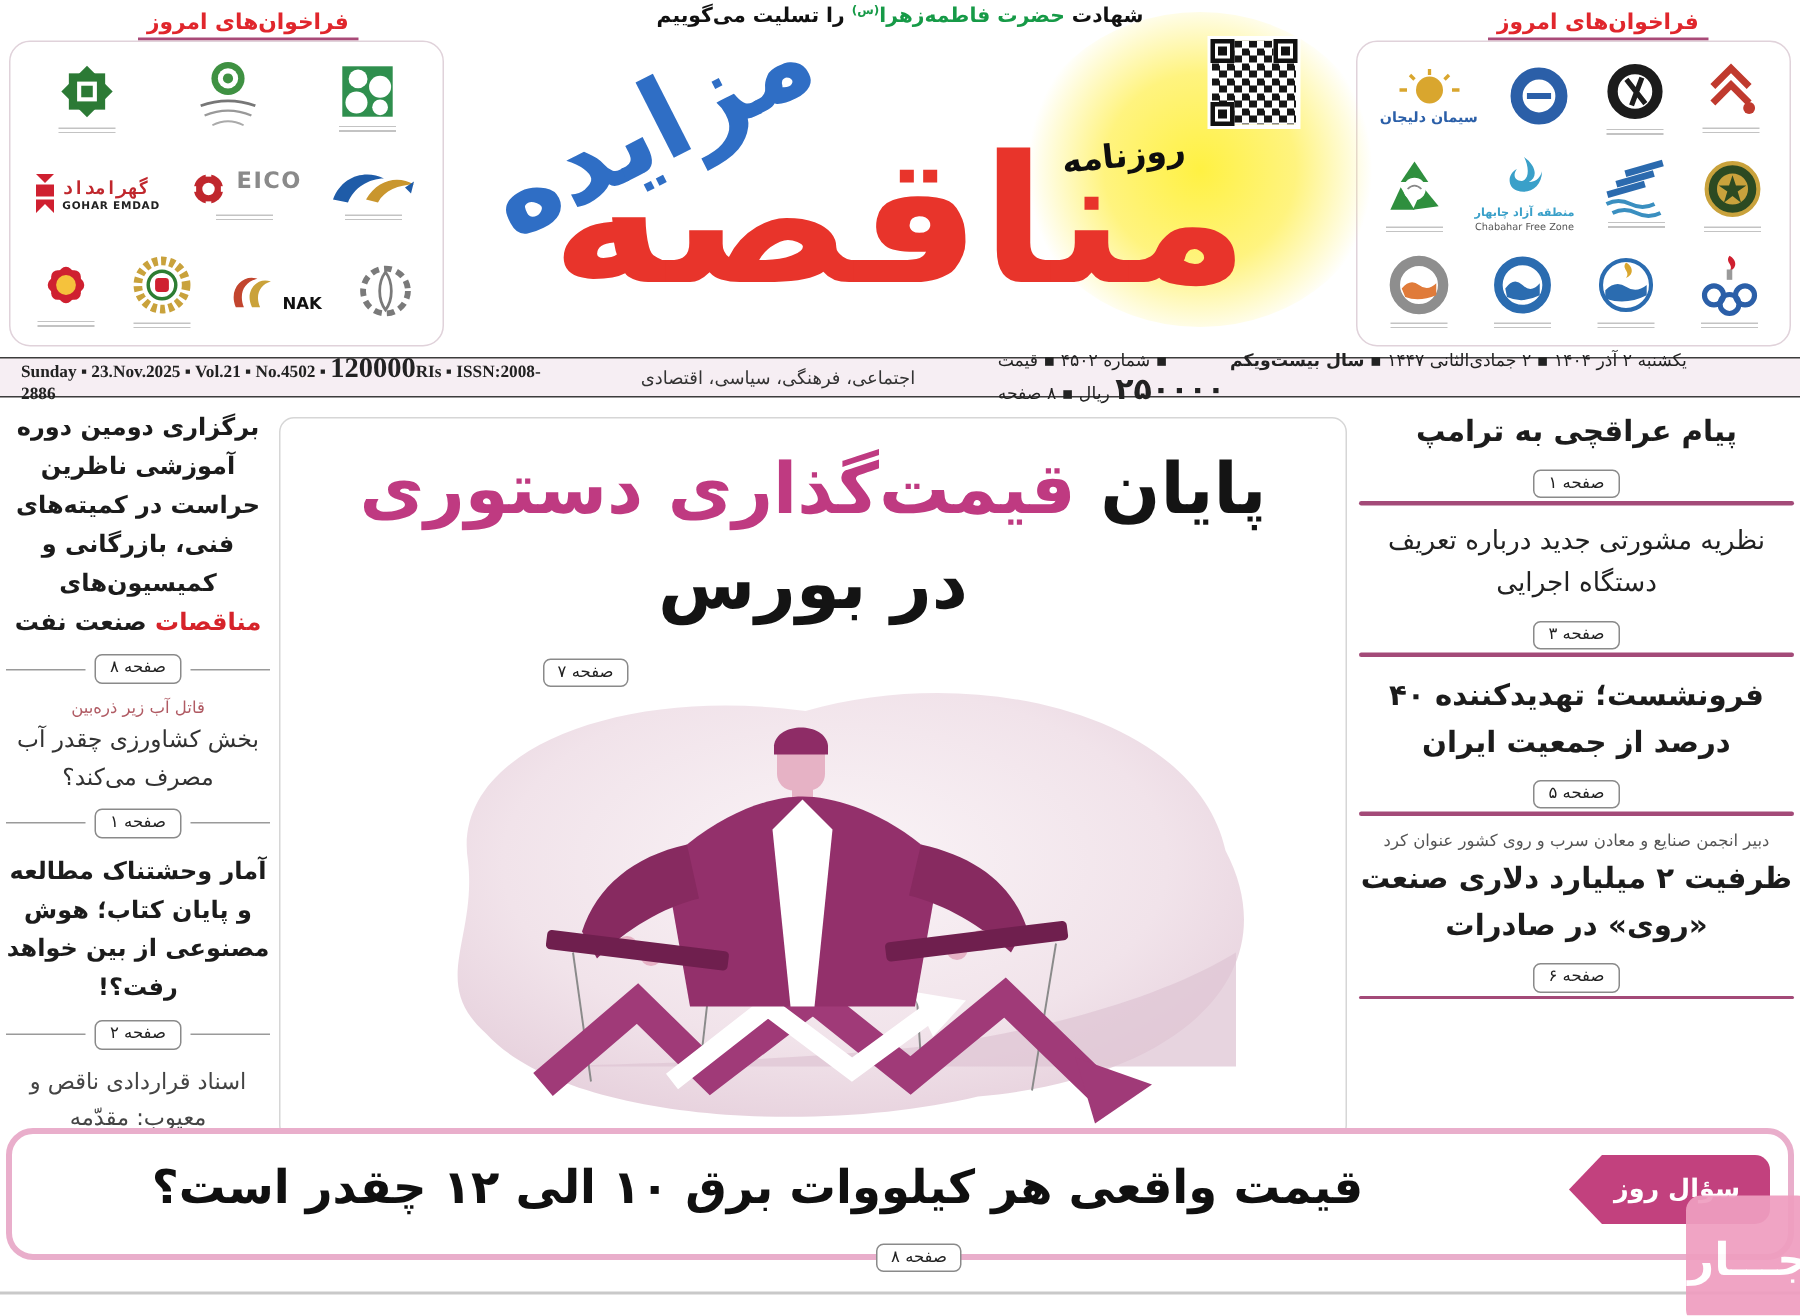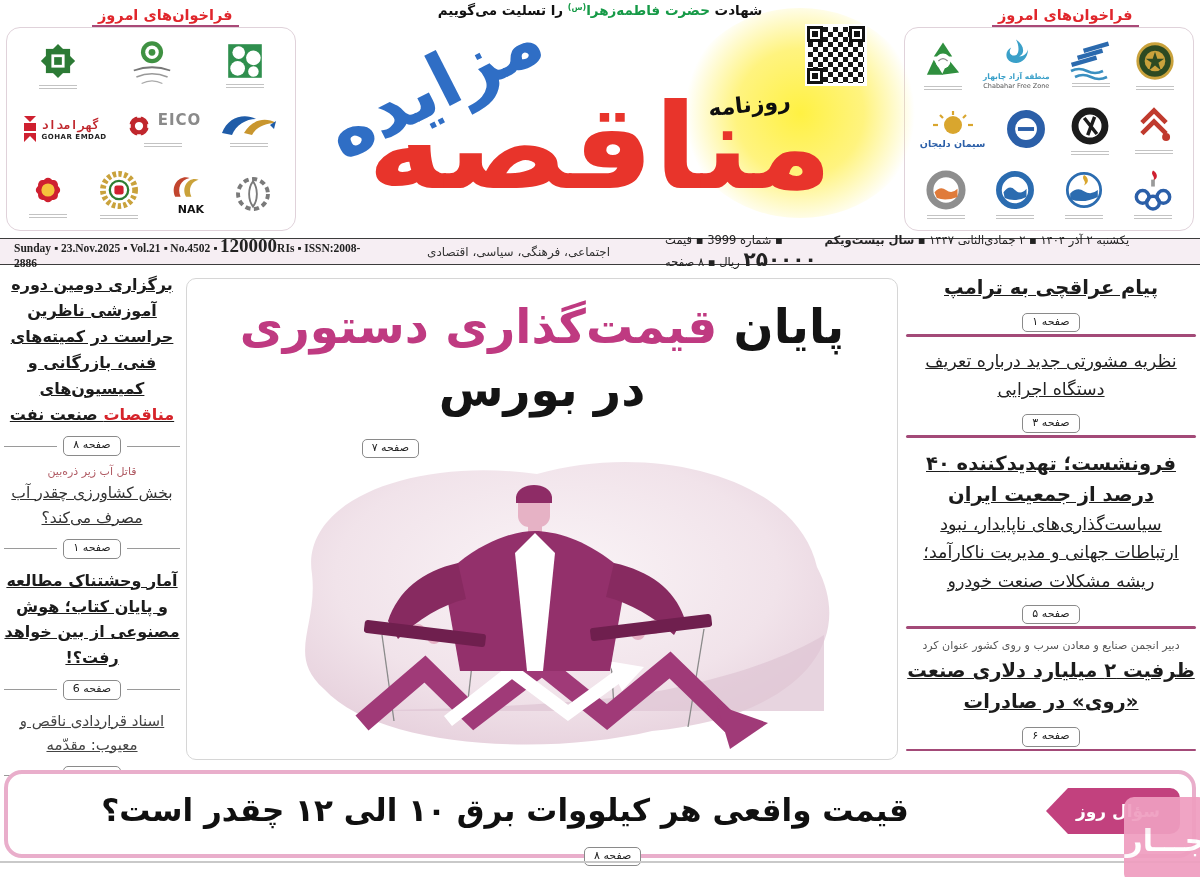--- a/index.html
+++ b/index.html
@@ -48,21 +48,21 @@
     font-size:11.5px;color:#222;}
   .dl-en .big{font-size:19px;}
   .dl-genres{flex:.9;text-align:center;font-size:12px;color:#333;direction:rtl;}
   .dl-fa{flex:1.6;direction:rtl;text-align:left;font-size:11.5px;color:#222;}
   .dl-fa .yr{font-weight:900;margin-left:38px;}
   .dl-fa .big{font-size:20px;font-weight:900;text-align:right;}
   
   .col{position:absolute;top:272px;direction:rtl;text-align:center;}
   .col-left{left:2px;width:180px;}
   .col-right{left:906px;width:290px;}
-  .art-title{color:#1c1c1c;text-decoration:underline;}
+  .art-title{color:#1c1c1c;}
   .hl{color:#d6232a;}
   .kicker{font-size:11px;color:#b05a63;margin-bottom:3px;}
   .kicker2{font-size:11px;color:#555;margin-bottom:3px;}
   .pbadge{display:inline-block;background:#fff;border:1.2px solid #8a8a8a;border-radius:5px;
     padding:1px 9px 2px;font-size:11px;color:#222;line-height:1.3;white-space:nowrap;}
   .l-sep{display:flex;align-items:center;gap:6px;margin:9px 2px;}
   .l-sep::before,.l-sep::after{content:"";flex:1;border-top:1.4px solid #9a9a9a;}
   .r-sep{margin:7px 0 10px;}
   .r-line{height:2.6px;background:#a34a78;margin-top:2px;border-radius:2px;}
   .lt1{font-size:16px;font-weight:800;line-height:1.62;}
@@ -73,21 +73,21 @@
   .rt-n{font-size:17.5px;font-weight:500;line-height:1.62;color:#222;}
   
   .main-box{position:absolute;left:186px;top:278px;width:712px;height:482px;border:1.5px solid #d6d6d6;
     border-radius:10px;background:#fff;box-sizing:border-box;direction:rtl;}
   .main-headline{margin-top:16px;text-align:center;font-weight:900;color:#141414;
     font-size:47px;line-height:1.35;}
   .main-headline .mg{color:#bf3a81;}
   .page7-wrap{text-align:right;padding-right:478px;margin-top:14px;}
   .illus-wrap{position:absolute;left:50%;bottom:4px;transform:translateX(-50%);}
   
-  .banner{position:absolute;left:4px;top:770px;width:1192px;height:88px;border:4.5px solid #e9aecb;
+  .banner{position:absolute;left:4px;top:752px;width:1192px;height:88px;border:4.5px solid #e9aecb;
     border-radius:18px;box-sizing:border-box;background:#fff;direction:rtl;}
   .banner-title{position:absolute;left:0;right:190px;top:0;bottom:8px;display:flex;align-items:center;
     justify-content:center;font-size:31px;font-weight:900;color:#101010;}
   .qbadge{position:absolute;right:12px;top:14px;height:46px;line-height:46px;background:#c2417e;
     color:#fff;font-size:17px;font-weight:bold;border-radius:10px;padding:0 20px 0 30px;
     clip-path:polygon(100% 0,100% 100%,22px 100%,0 50%,22px 0);}
   .banner .pbadge{position:absolute;left:calc(50% - 16px);bottom:-12px;background:#fff;}
   .watermark{position:absolute;right:-8px;bottom:-6px;width:84px;height:86px;background:#ef9ec0;
     opacity:.93;border-radius:10px;z-index:9;display:flex;align-items:center;justify-content:center;
     color:#fff;font-size:30px;font-weight:900;direction:rtl;}
@@ -179,80 +179,39 @@
       </div>
       <div class="tile">
         <svg width="46" height="46" viewBox="0 0 40 40">
             <circle cx="20" cy="20" r="14" fill="none" stroke="#c9a23c" stroke-width="5" stroke-dasharray="3 2"></circle>
             <circle cx="20" cy="20" r="8" fill="#fff" stroke="#2e7d32" stroke-width="2"></circle>
             <rect x="16" y="16" width="8" height="8" rx="2" fill="#cf2030"></rect>
           </svg>
         <div class="cap-lines"></div>
       </div>
       <div class="tile">
-        <div style="display:flex;align-items:flex-end;gap:2px;flex-direction:column;">
+        <div style="display:flex;align-items:flex-end;gap:2px;">
           <svg width="36" height="30" viewBox="0 0 40 30">
               <path d="M8 27 C2 13 14 2 24 6 C14 8 10 17 14 27 Z" fill="#c2452e"></path>
               <path d="M20 27 C14 15 24 4 34 8 C26 10 22 18 26 27 Z" fill="#caa23a"></path>
             </svg>
           <span class="nak-txt">NAK</span>
         </div>
       </div>
       <div class="tile">
         <svg width="46" height="46" viewBox="0 0 40 40">
             <circle cx="20" cy="20" r="13" fill="none" stroke="#7a7a7a" stroke-width="3.4" stroke-dasharray="4.5 3"></circle>
             <path d="M20 9 C15.5 15 15.5 25 20 31 C24.5 25 24.5 15 20 9 Z" fill="none" stroke="#7a7a7a" stroke-width="1.6"></path>
           </svg>
       </div>
     </div>
   </div>
 
   <div class="panel-label" style="left:992px;">فراخوان‌های امروز</div>
   <div class="panel" style="left:904px;">
-    <div class="prow">
-      <div class="tile">
-        <svg width="46" height="46" viewBox="0 0 40 40">
-            <g fill="#2f8f3e">
-              <path d="M20 4 L28 16 L12 16 Z"></path>
-              <path d="M6 32 L12 19 L20 32 Z"></path>
-              <path d="M25 19 L34 30 L19 32 Z"></path>
-            </g>
-            <circle cx="20" cy="20" r="6.5" fill="#fff"></circle>
-            <path d="M16 20 Q20 16 24 20" stroke="#888" stroke-width="1" fill="none"></path>
-          </svg>
-        <div class="cap-lines"></div>
-      </div>
-      <div class="tile">
-        <svg width="34" height="32" viewBox="0 0 40 40">
-            <path d="M20 2 C30 9 32 19 24 23 C31 23 34 18 35 14 C35 27 24 34 14 30 C6 27 6 16 14 12 C10 18 13 22 18 22 C25 21 24 9 20 2 Z" fill="#3aa0c9"></path>
-          </svg>
-        <div class="chab-fa">منطقه آزاد چابهار</div>
-        <div class="cap">Chabahar Free Zone</div>
-      </div>
-      <div class="tile">
-        <svg width="48" height="40" viewBox="0 0 48 40">
-            <g fill="#2b6aae">
-              <rect x="4" y="18" width="26" height="4.5" transform="rotate(-16 17 20)"></rect>
-              <rect x="10" y="11" width="26" height="4.5" transform="rotate(-16 23 13)"></rect>
-              <rect x="16" y="4" width="26" height="4.5" transform="rotate(-16 29 6)"></rect>
-            </g>
-            <path d="M4 30 Q12 26 20 30 T36 30" stroke="#3a8fc0" stroke-width="2.6" fill="none"></path>
-            <path d="M8 36 Q16 32 24 36 T40 36" stroke="#3a8fc0" stroke-width="2.6" fill="none"></path>
-          </svg>
-        <div class="cap-lines"></div>
-      </div>
-      <div class="tile">
-        <svg width="46" height="46" viewBox="0 0 40 40">
-            <circle cx="20" cy="20" r="15" fill="#2c4a22" stroke="#c9a23c" stroke-width="2.4"></circle>
-            <circle cx="20" cy="20" r="9" fill="#c9a23c"></circle>
-            <path d="M20 12 L22 18 L28 18 L23 21.5 L25 28 L20 24 L15 28 L17 21.5 L12 18 L18 18 Z" fill="#2c4a22"></path>
-          </svg>
-        <div class="cap-lines"></div>
-      </div>
-    </div>
     <div class="prow">
       <div class="tile">
         <svg width="48" height="26" viewBox="0 0 48 26">
             <circle cx="24" cy="15" r="9" fill="#d9a62e"></circle>
             <g stroke="#d9a62e" stroke-width="2.2">
               <path d="M24 1 V5"></path>
               <path d="M11 5 L14 8"></path>
               <path d="M37 5 L34 8"></path>
               <path d="M4 15 H9"></path>
               <path d="M39 15 H44"></path>
@@ -280,20 +239,61 @@
               <path d="M9 27 L20 16 L31 27"></path>
             </g>
             <circle cx="31" cy="30" r="3.6" fill="#c03a2e"></circle>
           </svg>
         <div class="cap-lines"></div>
       </div>
     </div>
     <div class="prow">
       <div class="tile">
         <svg width="46" height="46" viewBox="0 0 40 40">
+            <g fill="#2f8f3e">
+              <path d="M20 4 L28 16 L12 16 Z"></path>
+              <path d="M6 32 L12 19 L20 32 Z"></path>
+              <path d="M25 19 L34 30 L19 32 Z"></path>
+            </g>
+            <circle cx="20" cy="20" r="6.5" fill="#fff"></circle>
+            <path d="M16 20 Q20 16 24 20" stroke="#888" stroke-width="1" fill="none"></path>
+          </svg>
+        <div class="cap-lines"></div>
+      </div>
+      <div class="tile">
+        <svg width="34" height="32" viewBox="0 0 40 40">
+            <path d="M20 2 C30 9 32 19 24 23 C31 23 34 18 35 14 C35 27 24 34 14 30 C6 27 6 16 14 12 C10 18 13 22 18 22 C25 21 24 9 20 2 Z" fill="#3aa0c9"></path>
+          </svg>
+        <div class="chab-fa">منطقه آزاد چابهار</div>
+        <div class="cap">Chabahar Free Zone</div>
+      </div>
+      <div class="tile">
+        <svg width="48" height="40" viewBox="0 0 48 40">
+            <g fill="#2b6aae">
+              <rect x="4" y="18" width="26" height="4.5" transform="rotate(-16 17 20)"></rect>
+              <rect x="10" y="11" width="26" height="4.5" transform="rotate(-16 23 13)"></rect>
+              <rect x="16" y="4" width="26" height="4.5" transform="rotate(-16 29 6)"></rect>
+            </g>
+            <path d="M4 30 Q12 26 20 30 T36 30" stroke="#3a8fc0" stroke-width="2.6" fill="none"></path>
+            <path d="M8 36 Q16 32 24 36 T40 36" stroke="#3a8fc0" stroke-width="2.6" fill="none"></path>
+          </svg>
+        <div class="cap-lines"></div>
+      </div>
+      <div class="tile">
+        <svg width="46" height="46" viewBox="0 0 40 40">
+            <circle cx="20" cy="20" r="15" fill="#2c4a22" stroke="#c9a23c" stroke-width="2.4"></circle>
+            <circle cx="20" cy="20" r="9" fill="#c9a23c"></circle>
+            <path d="M20 12 L22 18 L28 18 L23 21.5 L25 28 L20 24 L15 28 L17 21.5 L12 18 L18 18 Z" fill="#2c4a22"></path>
+          </svg>
+        <div class="cap-lines"></div>
+      </div>
+    </div>
+    <div class="prow">
+      <div class="tile">
+        <svg width="46" height="46" viewBox="0 0 40 40">
             <circle cx="20" cy="20" r="14" fill="none" stroke="#8e8e8e" stroke-width="6"></circle>
             <path d="M10 22 Q15 16 20 20 T30 19 L30 26 Q20 30 12 27 Z" fill="#e07b3a"></path>
           </svg>
         <div class="cap-lines"></div>
       </div>
       <div class="tile">
         <svg width="46" height="46" viewBox="0 0 40 40">
             <circle cx="20" cy="20" r="14" fill="none" stroke="#2b6cb0" stroke-width="5"></circle>
             <path d="M10 22 Q15 15 20 20 T30 19 L30 26 Q20 31 11 27 Z" fill="#2b6cb0"></path>
           </svg>
@@ -333,42 +333,42 @@
     <div class="qr">
       <div class="fp fp1"></div>
       <div class="fp fp2"></div>
       <div class="fp fp3"></div>
     </div>
   </div>
 
   <div class="dateline">
     <div class="dl-en"><span>Sunday ▪ 23.Nov.2025 ▪ Vol.21 ▪ No.4502 ▪ </span><span class="big">120000</span><span>RIs ▪ ISSN:2008-2886</span></div>
     <div class="dl-genres">اجتماعی، فرهنگی، سیاسی، اقتصادی</div>
-    <div class="dl-fa"><span>یکشنبه ۲ آذر ۱۴۰۴ ▪ ۲ جمادی‌الثانی ۱۴۴۷ ▪ </span><span class="yr">سال بیست‌ویکم</span><span> ▪ شماره 3999 ▪ قیمت </span><span class="big">۲۵۰۰۰۰</span><span> ریال ▪ ۸ صفحه</span></div>
+    <div class="dl-fa"><span>یکشنبه ۲ آذر ۱۴۰۴ ▪ ۲ جمادی‌الثانی ۱۴۴۷ ▪ </span><span class="yr">سال بیست‌ویکم</span><span> ▪ شماره ۴۵۰۲ ▪ قیمت </span><span class="big">۲۵۰۰۰۰</span><span> ریال ▪ ۸ صفحه</span></div>
   </div>
 
   <div class="col col-left">
     <div>
       <div class="art-title lt1"><span>برگزاری دومین دوره آموزشی ناظرین حراست در کمیته‌های فنی، بازرگانی و کمیسیون‌های </span><span class="hl">مناقصات</span><span> صنعت نفت</span></div>
     </div>
     <div class="l-sep">
         <span class="pbadge">صفحه ۸</span>
       </div>
     <div>
       <div class="kicker">قاتل آب زیر ذره‌بین</div>
       <div class="art-title lt2">بخش کشاورزی چقدر آب مصرف می‌کند؟</div>
     </div>
     <div class="l-sep">
         <span class="pbadge">صفحه ۱</span>
       </div>
     <div>
       <div class="art-title lt3">آمار وحشتناک مطالعه و پایان کتاب؛ هوش مصنوعی از بین خواهد رفت؟!</div>
     </div>
     <div class="l-sep">
-        <span class="pbadge">صفحه 6</span>
+        <span class="pbadge">صفحه ۲</span>
       </div>
     <div>
       <div class="art-title lt4">اسناد قراردادی ناقص و معیوب: مقدّمه</div>
     </div>
     <div class="l-sep">
         <span class="pbadge">صفحه ۳</span>
       </div>
   </div>
 
   <div class="main-box">
@@ -425,23 +425,20 @@
       <div class="art-title rt-b">پیام عراقچی به ترامپ</div>
     </div>
     <div class="r-sep"><span class="pbadge">صفحه ۱</span><div class="r-line"></div></div>
     <div>
       <div class="art-title rt-n">نظریه مشورتی جدید درباره تعریف دستگاه اجرایی</div>
     </div>
     <div class="r-sep"><span class="pbadge">صفحه ۳</span><div class="r-line"></div></div>
     <div>
       <div class="art-title rt-b">فرونشست؛ تهدیدکننده ۴۰ درصد از جمعیت ایران</div>
     </div>
-    <div>
-      <div class="art-title rt-n">سیاست‌گذاری‌های ناپایدار، نبود ارتباطات جهانی و مدیریت ناکارآمد؛ ریشه مشکلات صنعت خودرو</div>
-    </div>
     <div class="r-sep"><span class="pbadge">صفحه ۵</span><div class="r-line"></div></div>
     <div>
       <div class="kicker2">دبیر انجمن صنایع و معادن سرب و روی کشور عنوان کرد</div>
       <div class="art-title rt-b">ظرفیت ۲ میلیارد دلاری صنعت «روی» در صادرات</div>
     </div>
     <div class="r-sep"><span class="pbadge">صفحه ۶</span><div class="r-line"></div></div>
   </div>
 
   <div class="banner">
     <div class="banner-title">قیمت واقعی هر کیلووات برق ۱۰ الی ۱۲ چقدر است؟</div>

